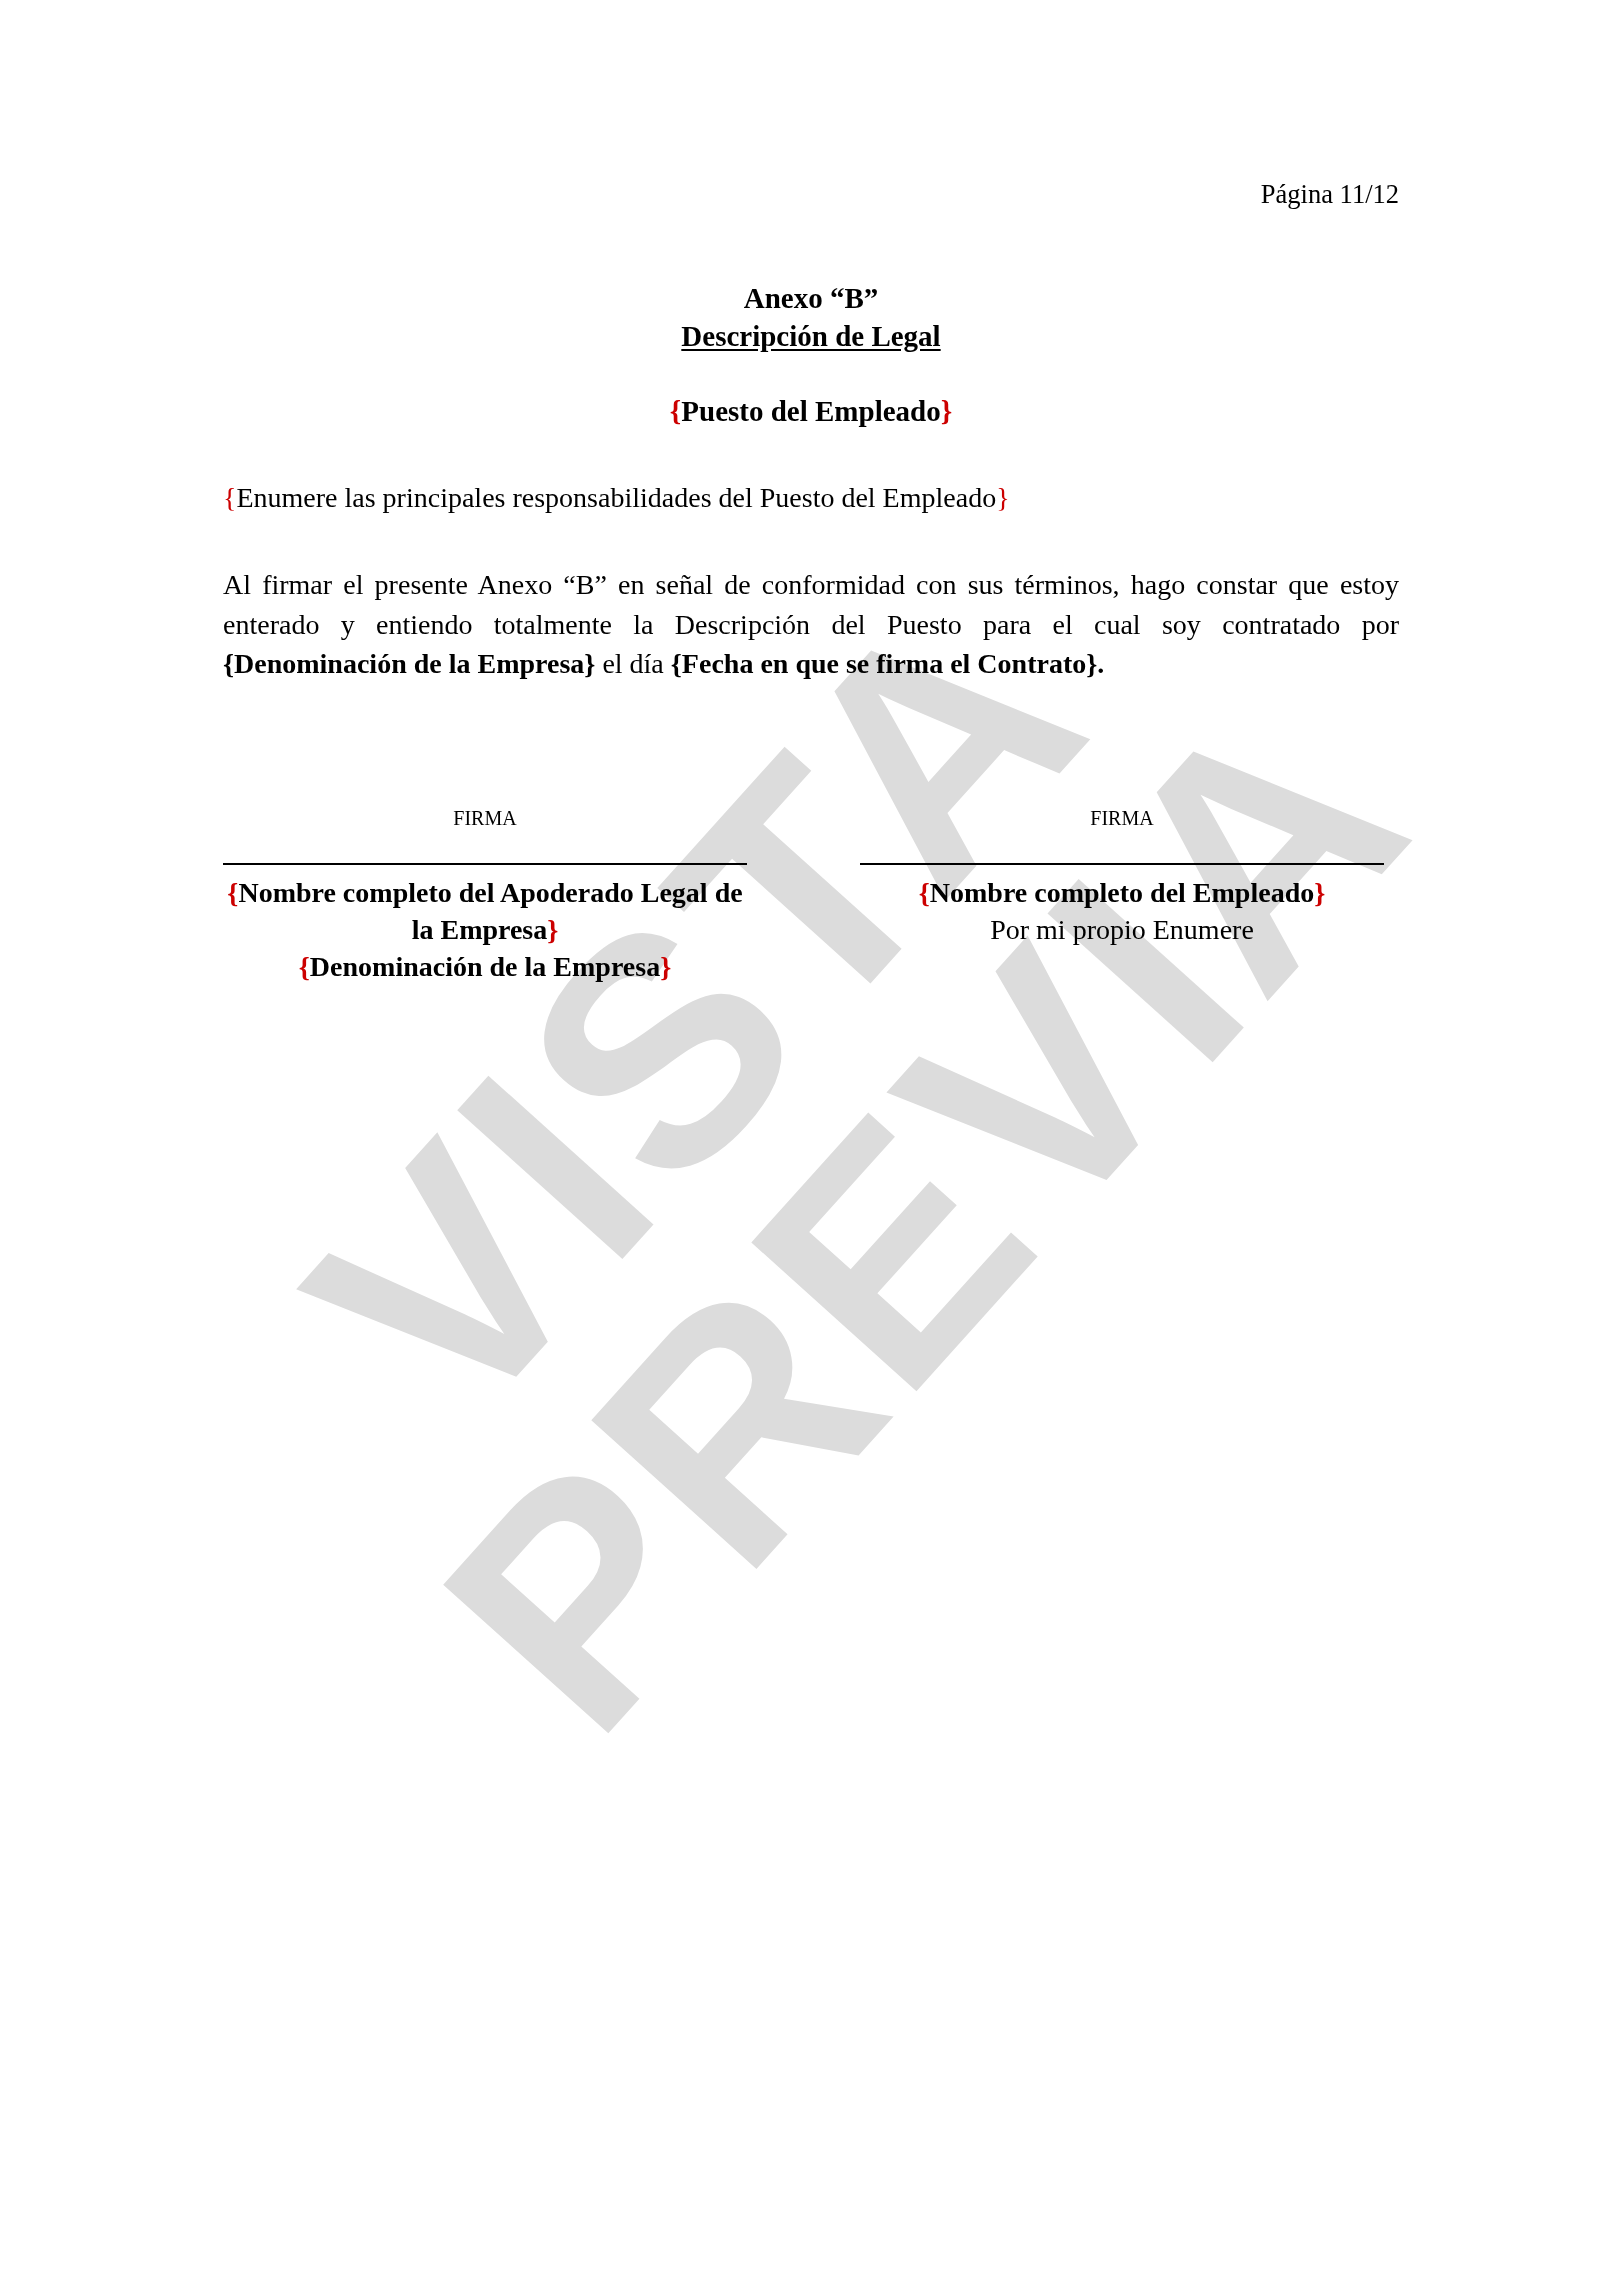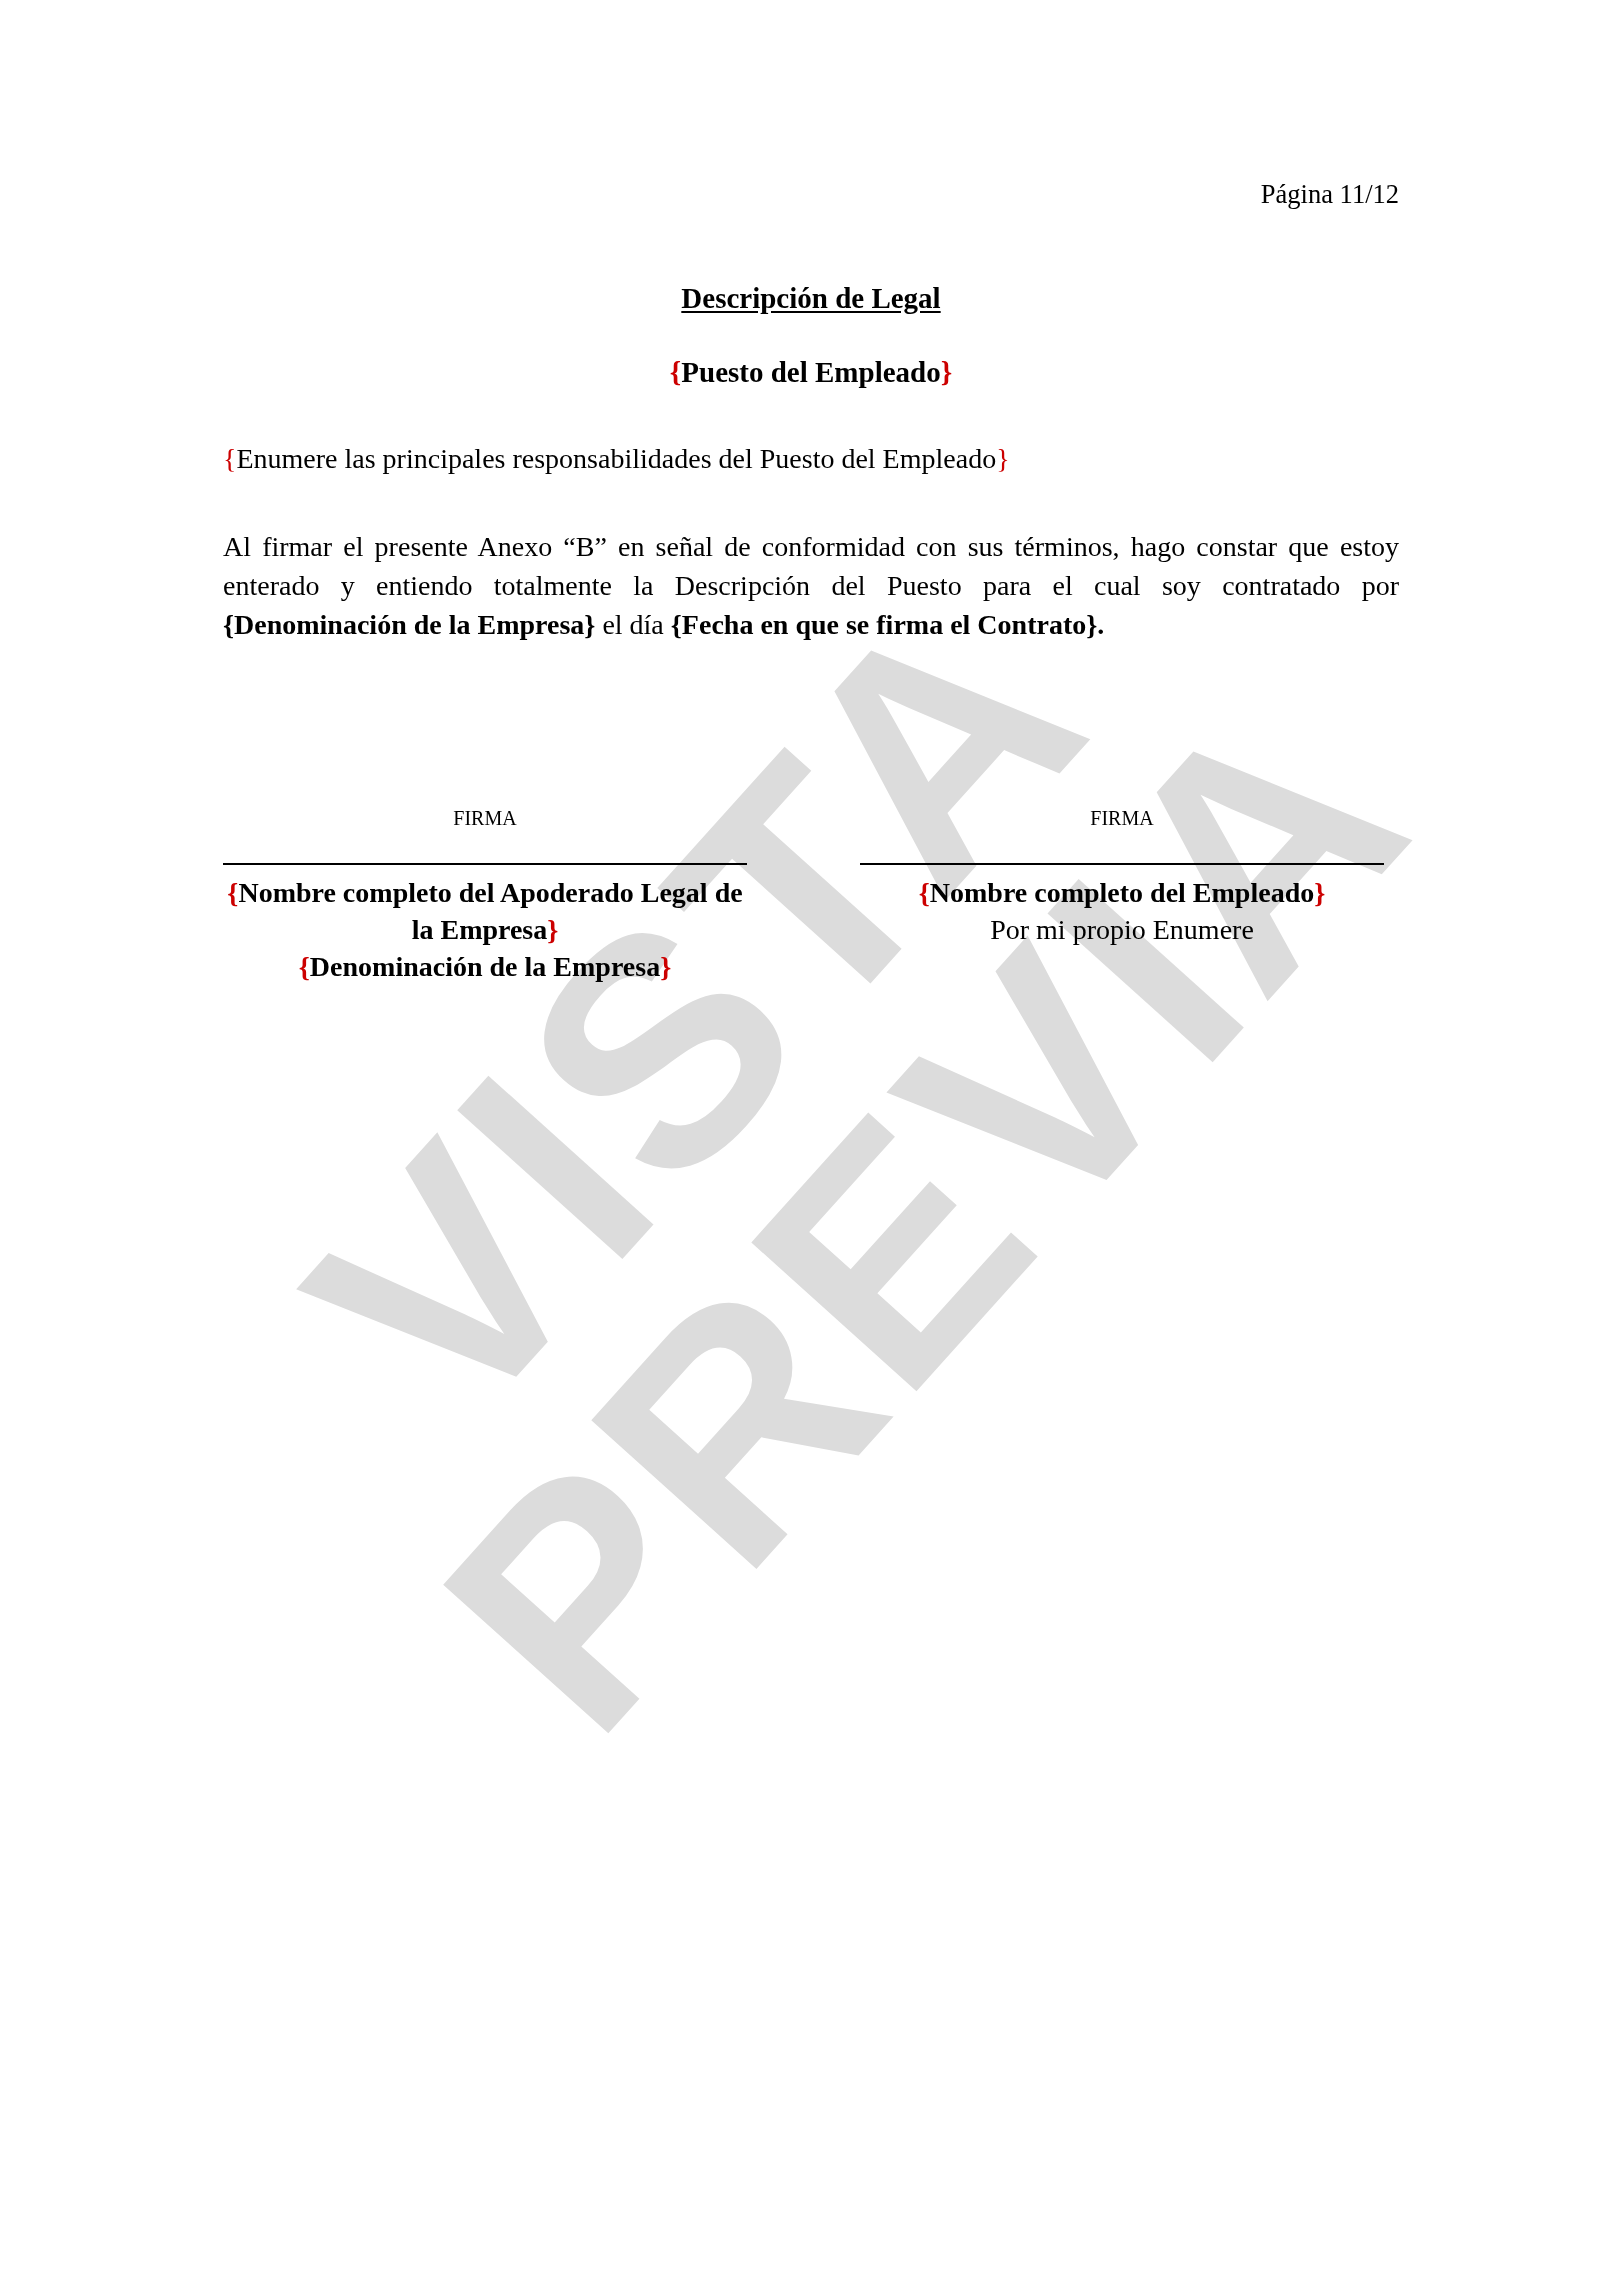--- a/index.html
+++ b/index.html
@@ -160,20 +160,21 @@
       <div>PREVIA</div>
     </div>
   </div>
 
   <div class="content">
 
     <div class="page-number">Página 11/12</div>
 
     <div class="doc-body">
 
+      <div class="title-line">Anexo “B”</div>
 
       <div class="title-line underlined"><span class="txt">Descripción de Legal</span></div>
 
       <div class="subtitle"><span class="brace">{</span><span>Puesto del Empleado</span><span class="brace">}</span></div>
 
 
       <div class="instruction"><span class="brace">{</span><span>Enumere las principales responsabilidades del Puesto del Empleado</span><span class="brace">}</span></div>
 
       <div class="paragraph"><span>Al firmar el presente Anexo “B” en señal de conformidad con sus términos, hago constar que estoy enterado y entiendo totalmente la Descripción del Puesto para el cual soy contratado por </span><span class="brace ph-bold">{</span><span class="ph-bold">Denominación de la Empresa</span><span class="brace ph-bold">}</span><span> el día </span><span class="brace ph-bold">{</span><span class="ph-bold">Fecha en que se firma el Contrato</span><span class="brace ph-bold">}</span><span class="ph-bold">.</span></div>
 

